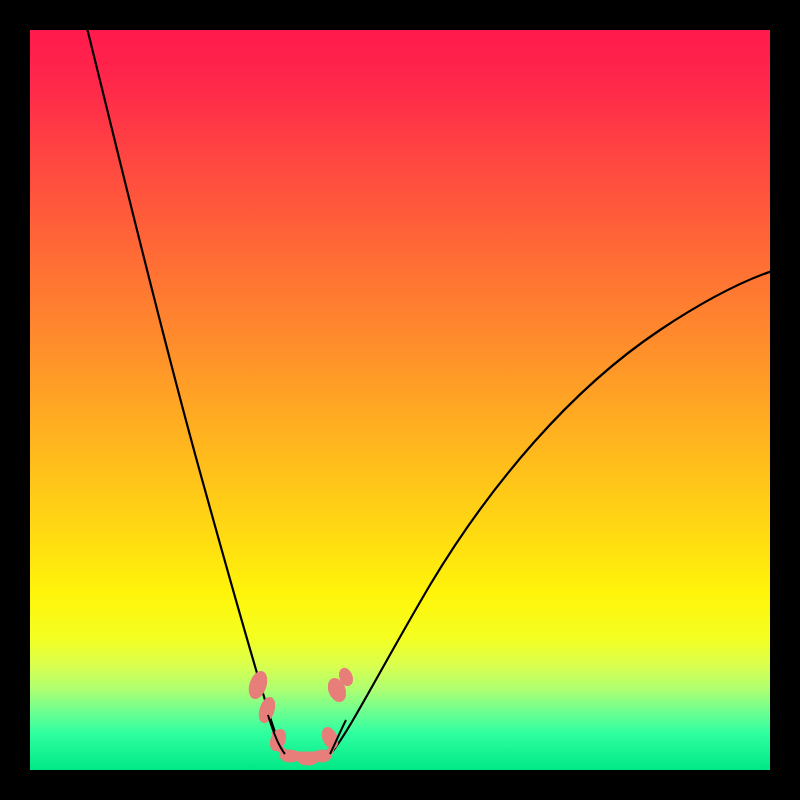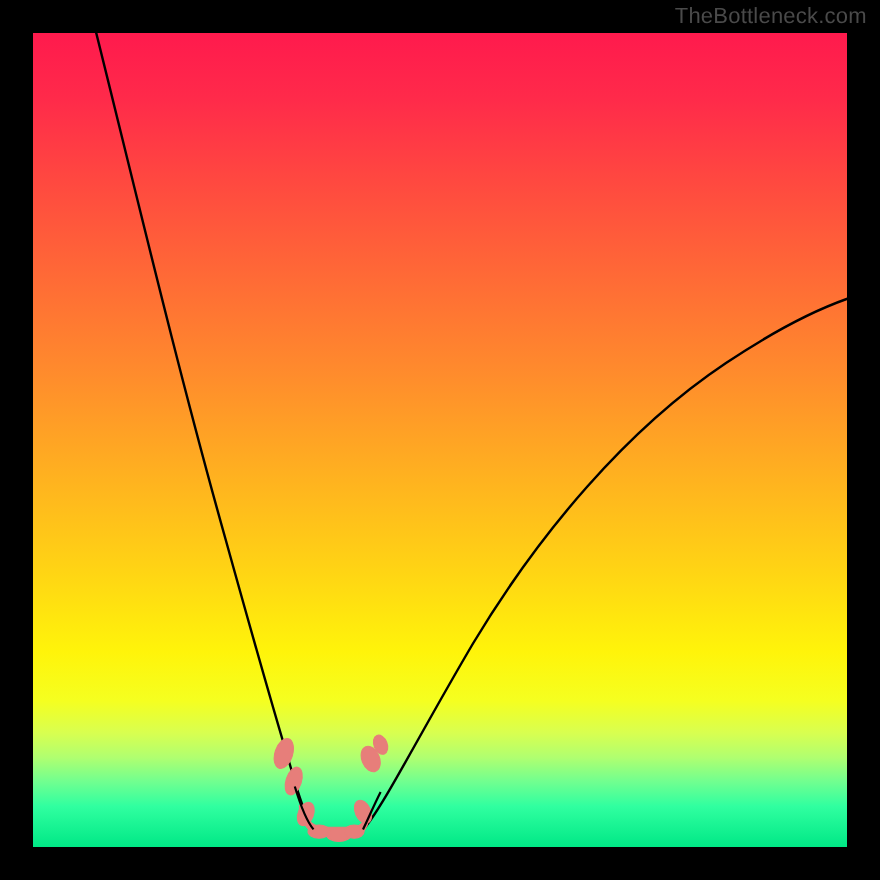--- a/index.html
+++ b/index.html
@@ -107,14 +107,13 @@
         <ellipse cx="260" cy="726" rx="10" ry="6"></ellipse>
         <ellipse cx="278" cy="729" rx="11" ry="6"></ellipse>
         <ellipse cx="292" cy="726" rx="9" ry="6"></ellipse>
       </g>
 
       <path d="M 238 685 C 244 705, 250 718, 255 724" fill="none" stroke="#000" stroke-width="2"></path>
       <path d="M 300 724 C 304 716, 309 704, 316 690" fill="none" stroke="#000" stroke-width="2"></path>
     </svg>
   </div>
 
-  <div class="watermark">TheBottleneck.com</div>
 </div>
 
 </body></html>

